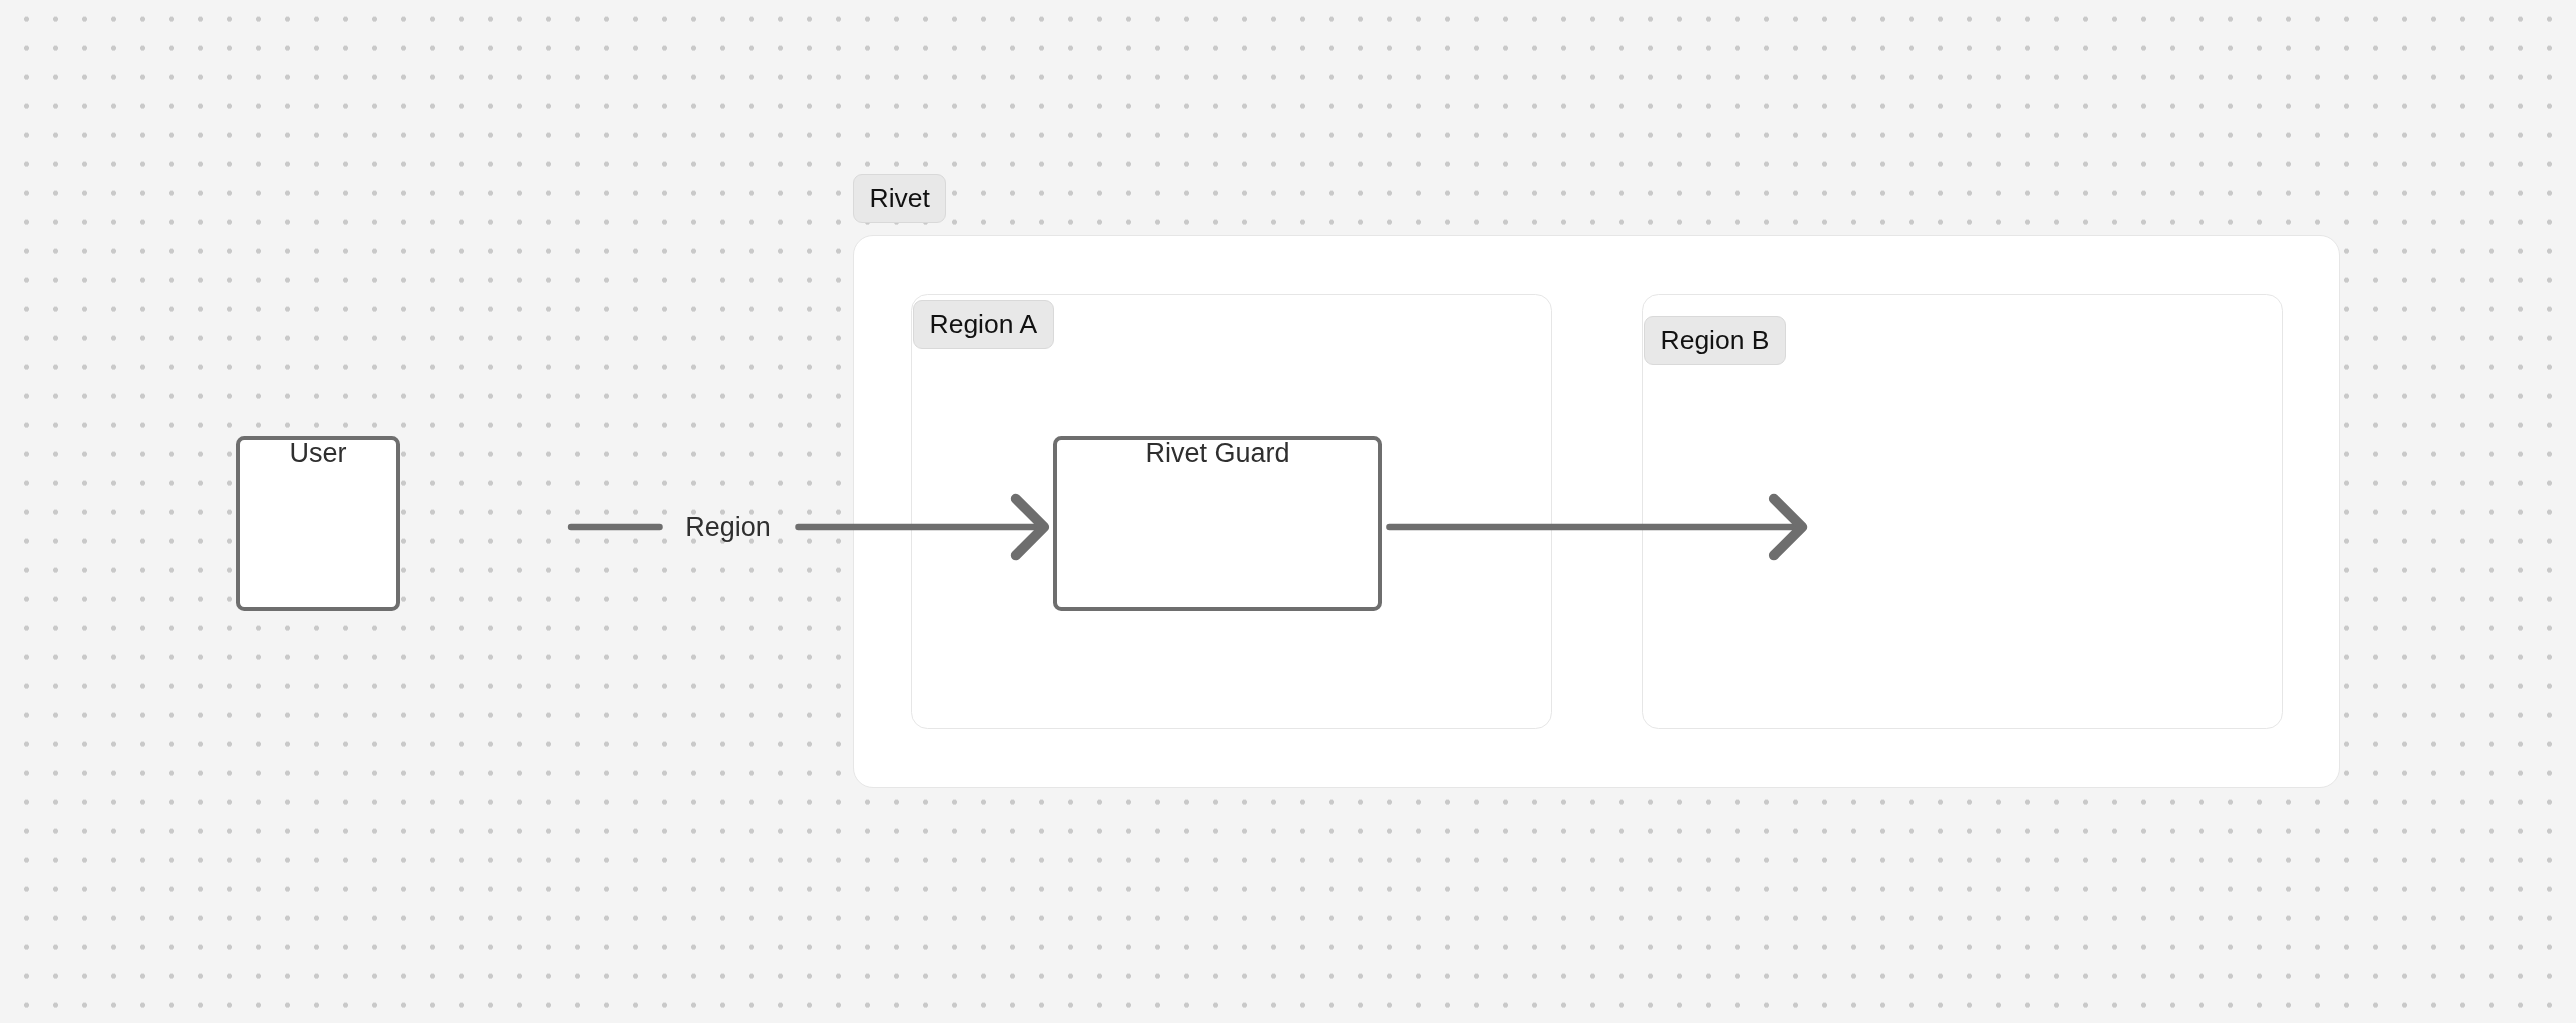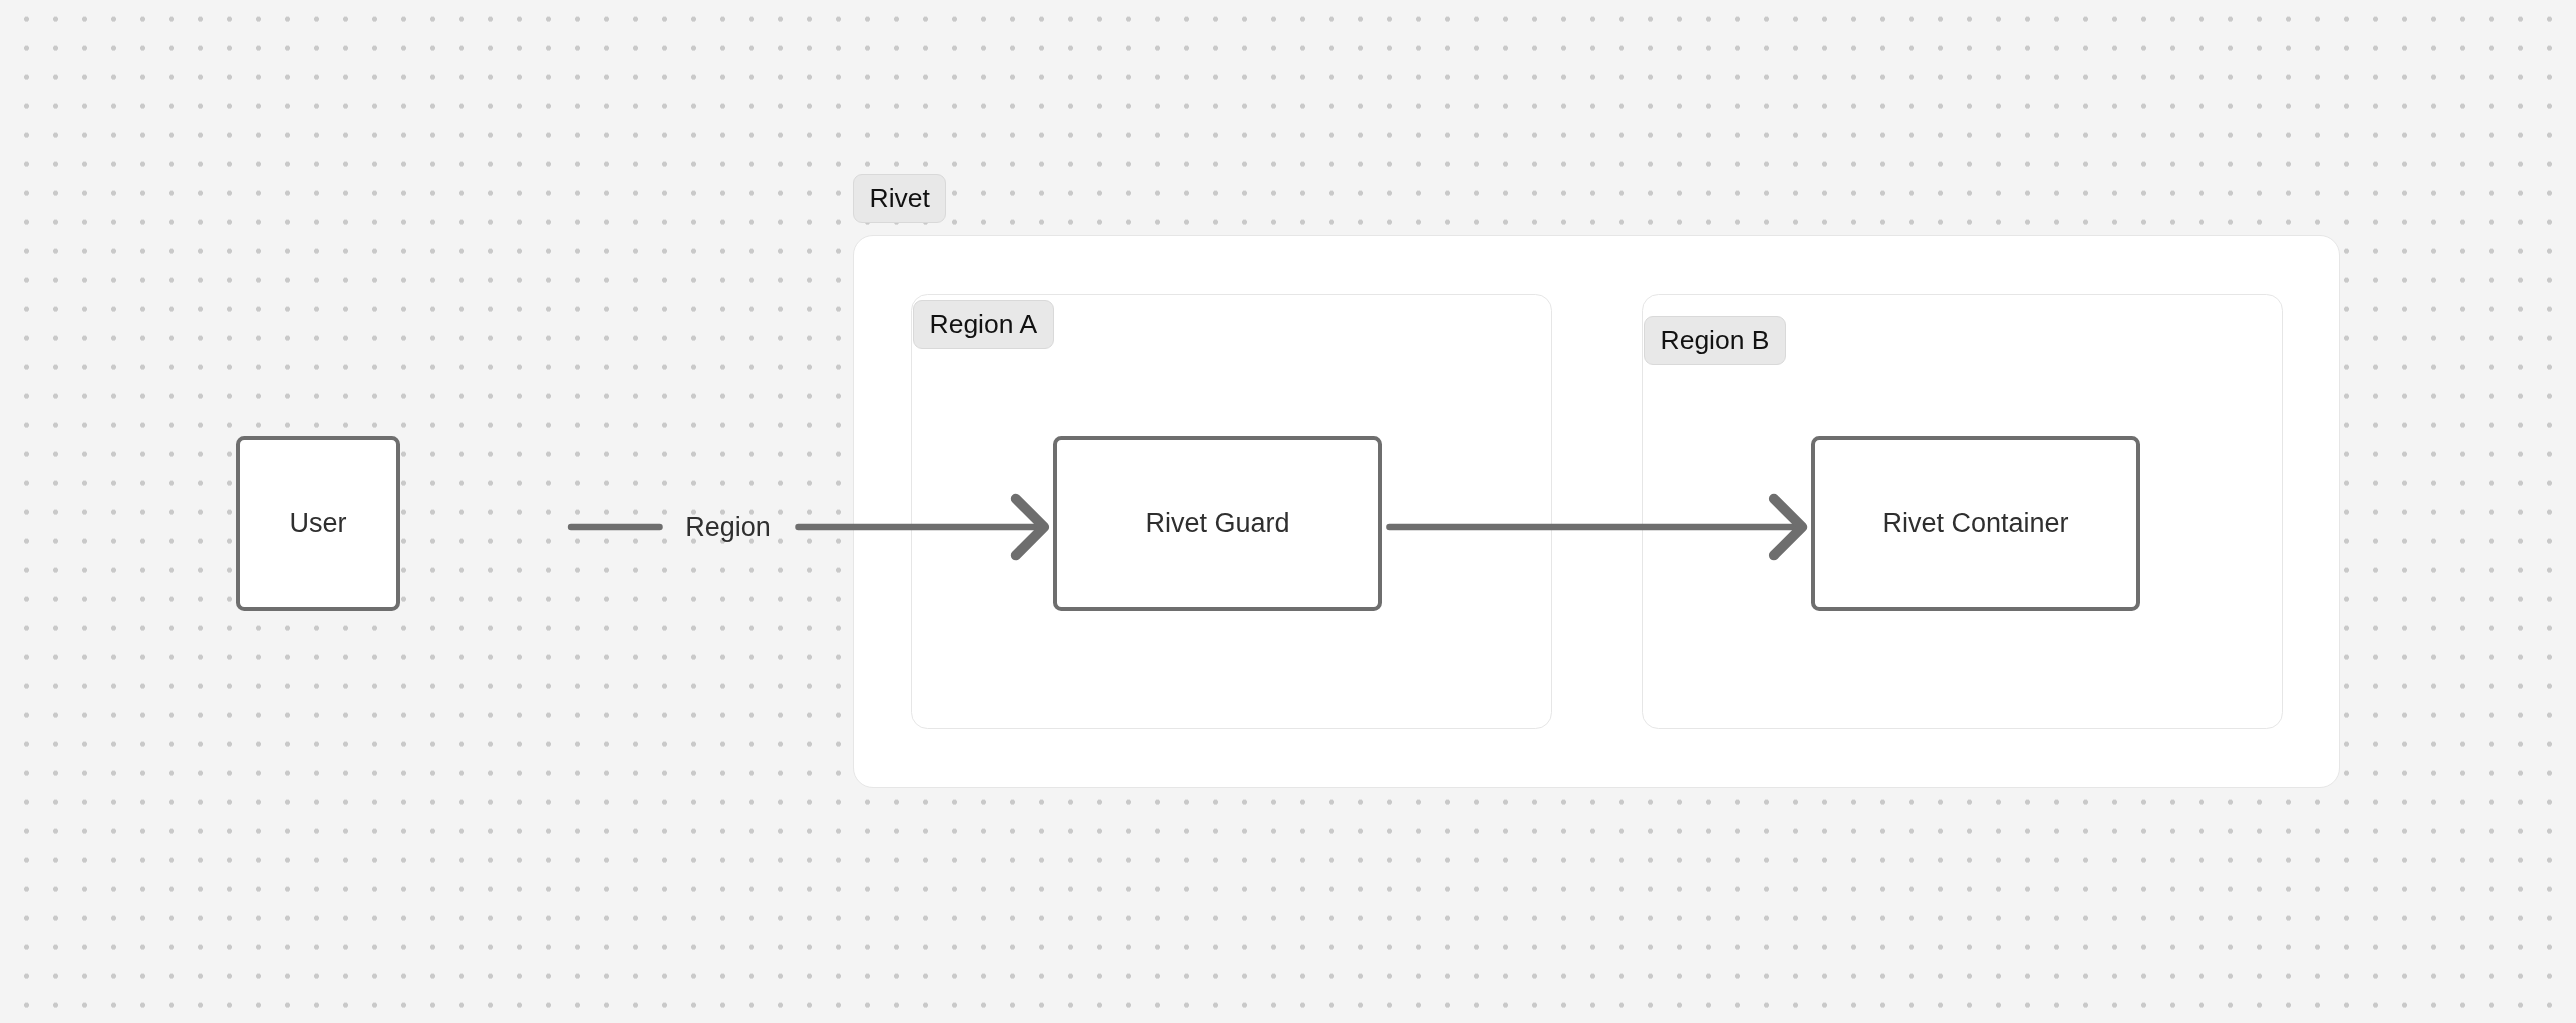--- a/index.html
+++ b/index.html
@@ -73,21 +73,20 @@
     text-align: center;
   }
   #label-rivet     { left: 853px;  top: 174px; }
   #label-region-a  { left: 913px; top: 300px; }
   #label-region-b  { left: 1644px; top: 300px; margin-top: 16px; }
 
   
   .node {
     position: absolute;
     display: flex;
-    align-items: center;
     justify-content: center;
     background: #ffffff;
     border: 4.6px solid #6e6e6e;
     border-radius: 8.2px;
     box-sizing: border-box;
     color: #2f2f2f;
     font-size: 27px;
     line-height: 1;
     white-space: nowrap;
     z-index: 8;
@@ -145,18 +144,15 @@
   </svg>
 
   <div class="edge-label" id="edge-label-request">Region</div>
 
   <div class="node" id="node-user">
     <span>User</span>
   </div>
   <div class="node" id="node-rivet-guard">
     <span>Rivet Guard</span>
   </div>
-  <div class="node" id="node-rivet-container">
-    <span>Rivet Container</span>
-  </div>
 
 </div>
 
 
 </body></html>

